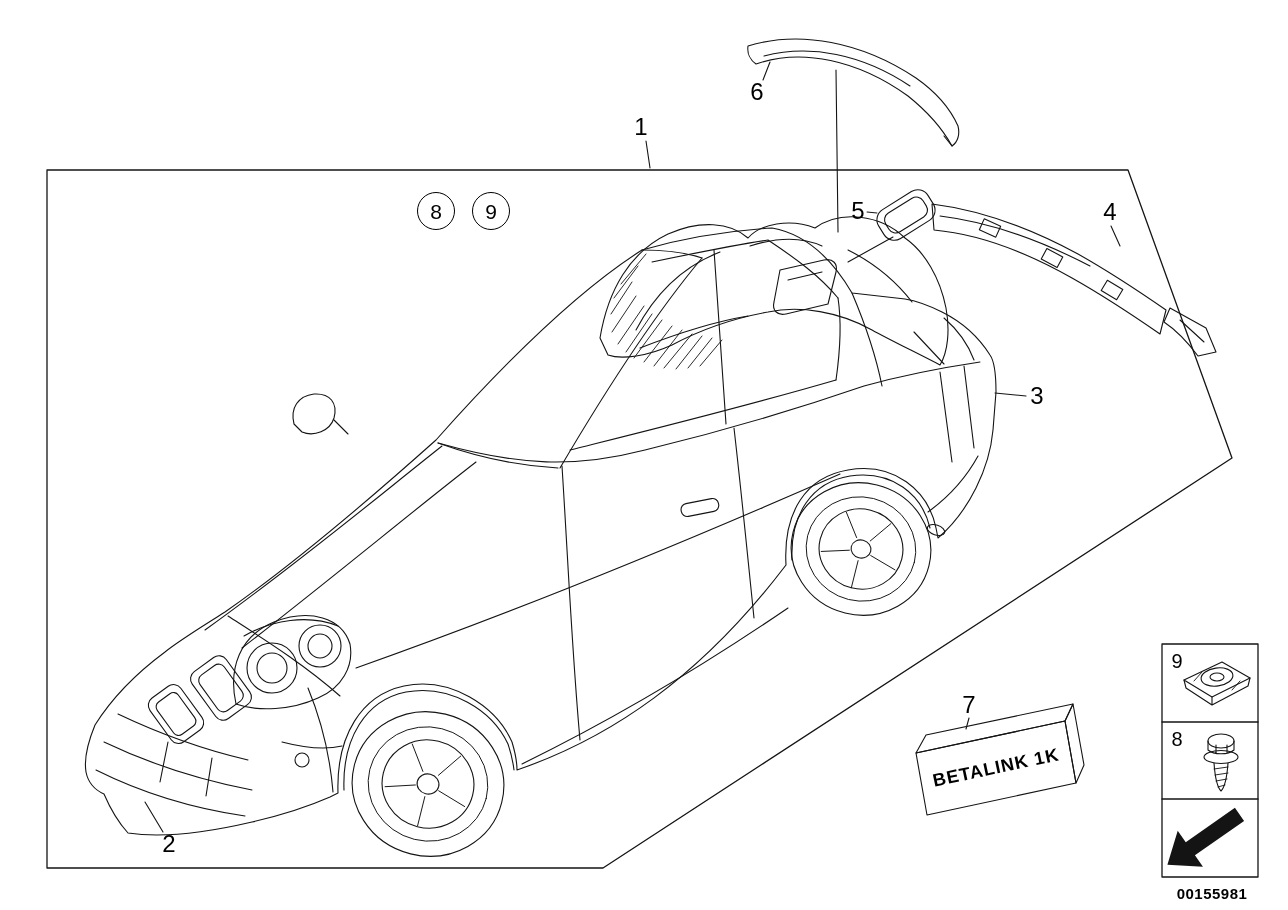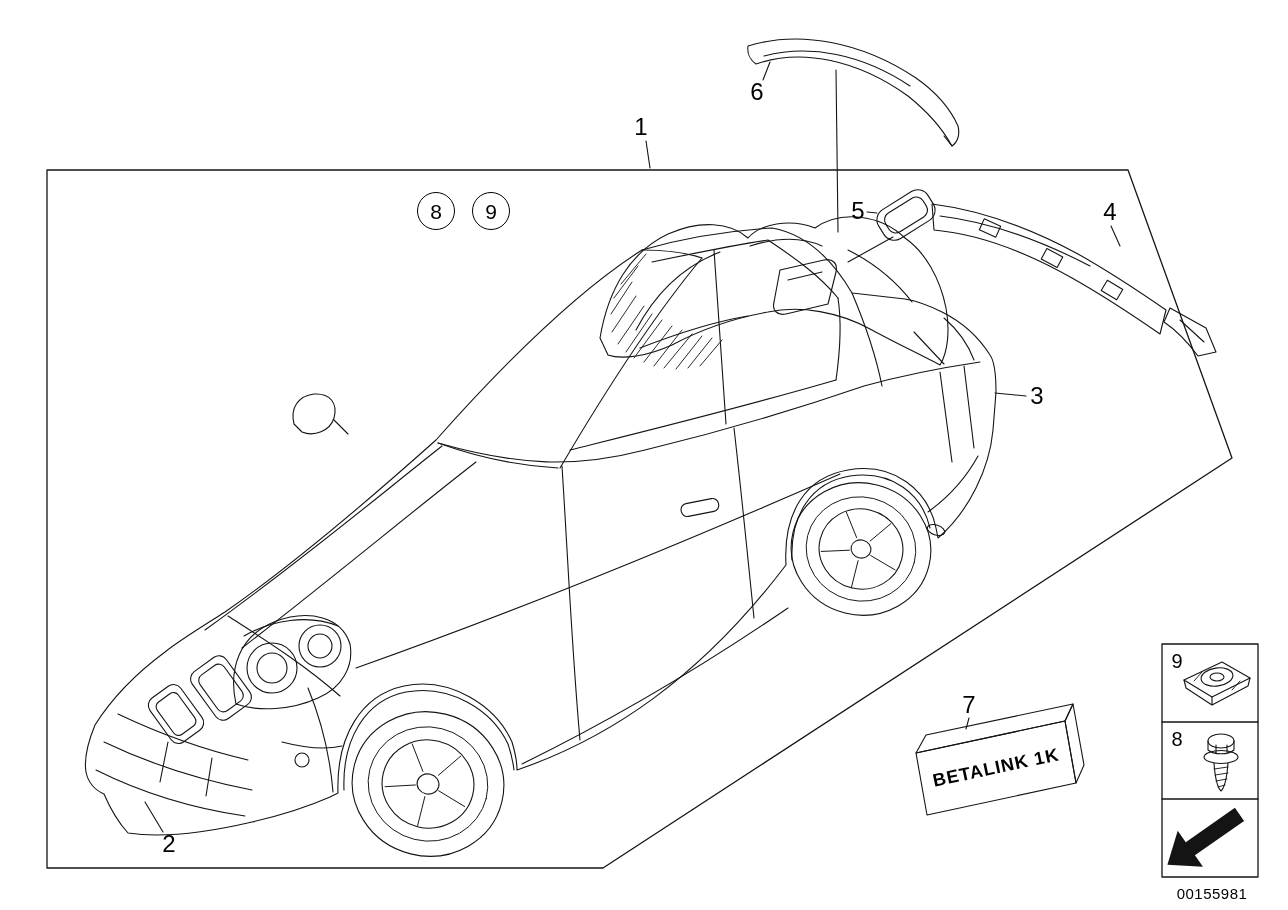--- a/index.html
+++ b/index.html
@@ -22,21 +22,21 @@
   .legend-num {
     position: absolute; transform: translate(-50%,-50%);
     font-size: 20px; line-height: 1;
   }
   .betalink {
     position: absolute; transform: translate(-50%,-50%) rotate(-12deg);
     font-size: 18px; font-weight: bold; letter-spacing: 1px; white-space: nowrap;
   }
   .partnum {
     position: absolute; transform: translate(-50%,-50%);
-    font-size: 15px; letter-spacing: 0.5px; white-space: nowrap;
+    font-size: 15px; letter-spacing: 0.5px; white-space: nowrap; font-weight: bold;
   }
 </style>
 </head>
 <body>
 
 <div id="stage">
 
   <svg id="art" width="1288" height="910" viewBox="0 0 1288 910">
     <g fill="none" stroke="#141414" stroke-width="1.1" stroke-linecap="round" stroke-linejoin="round">
 

